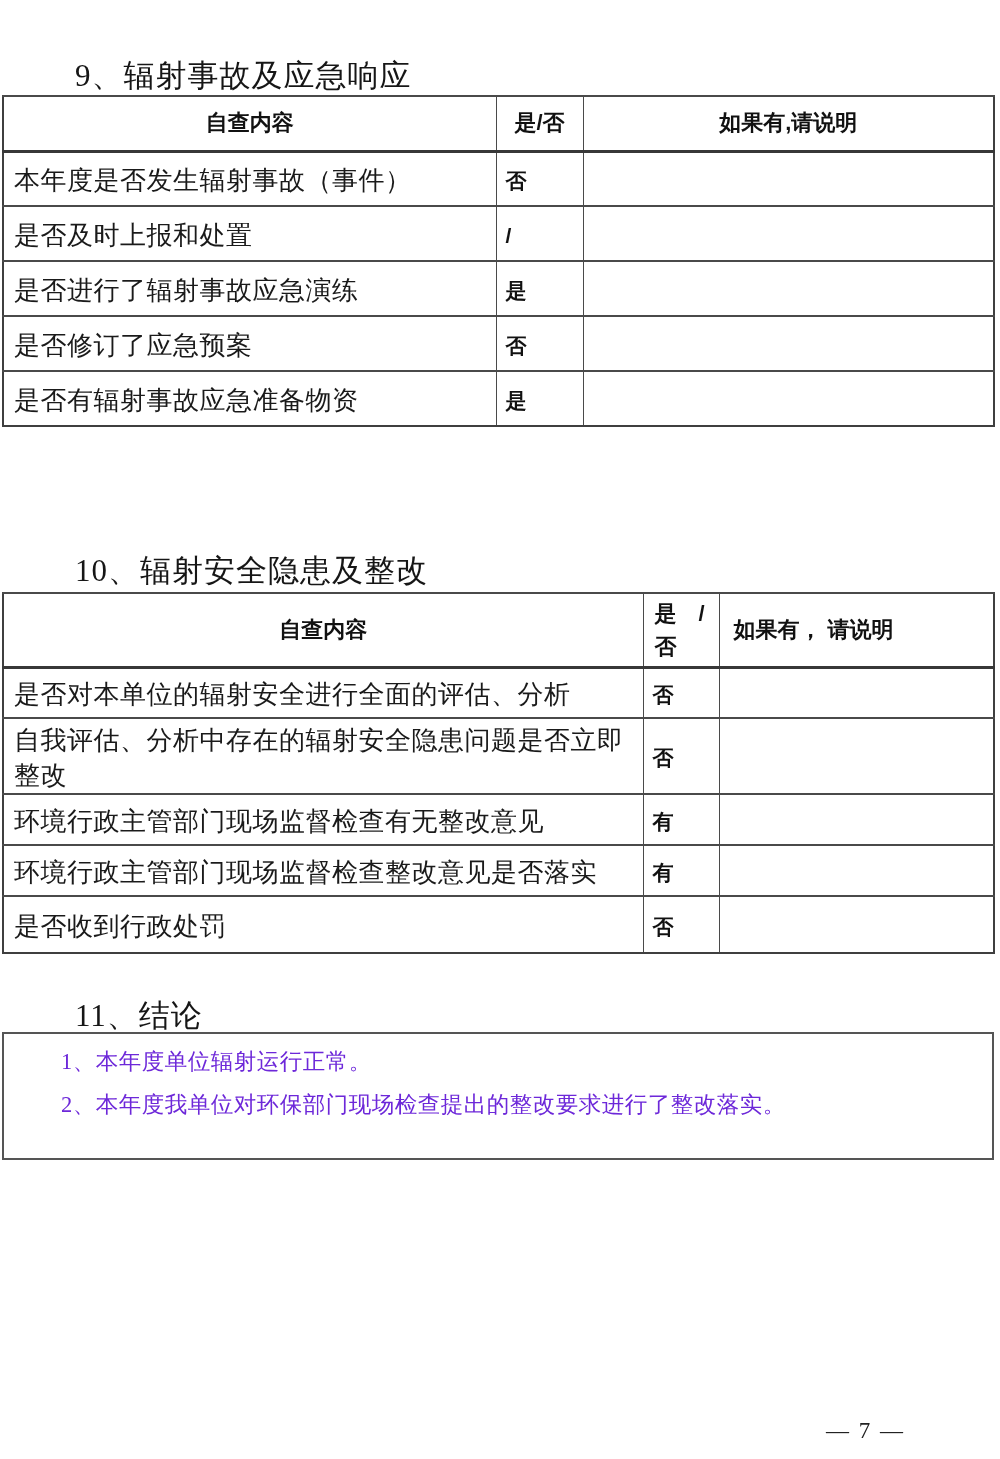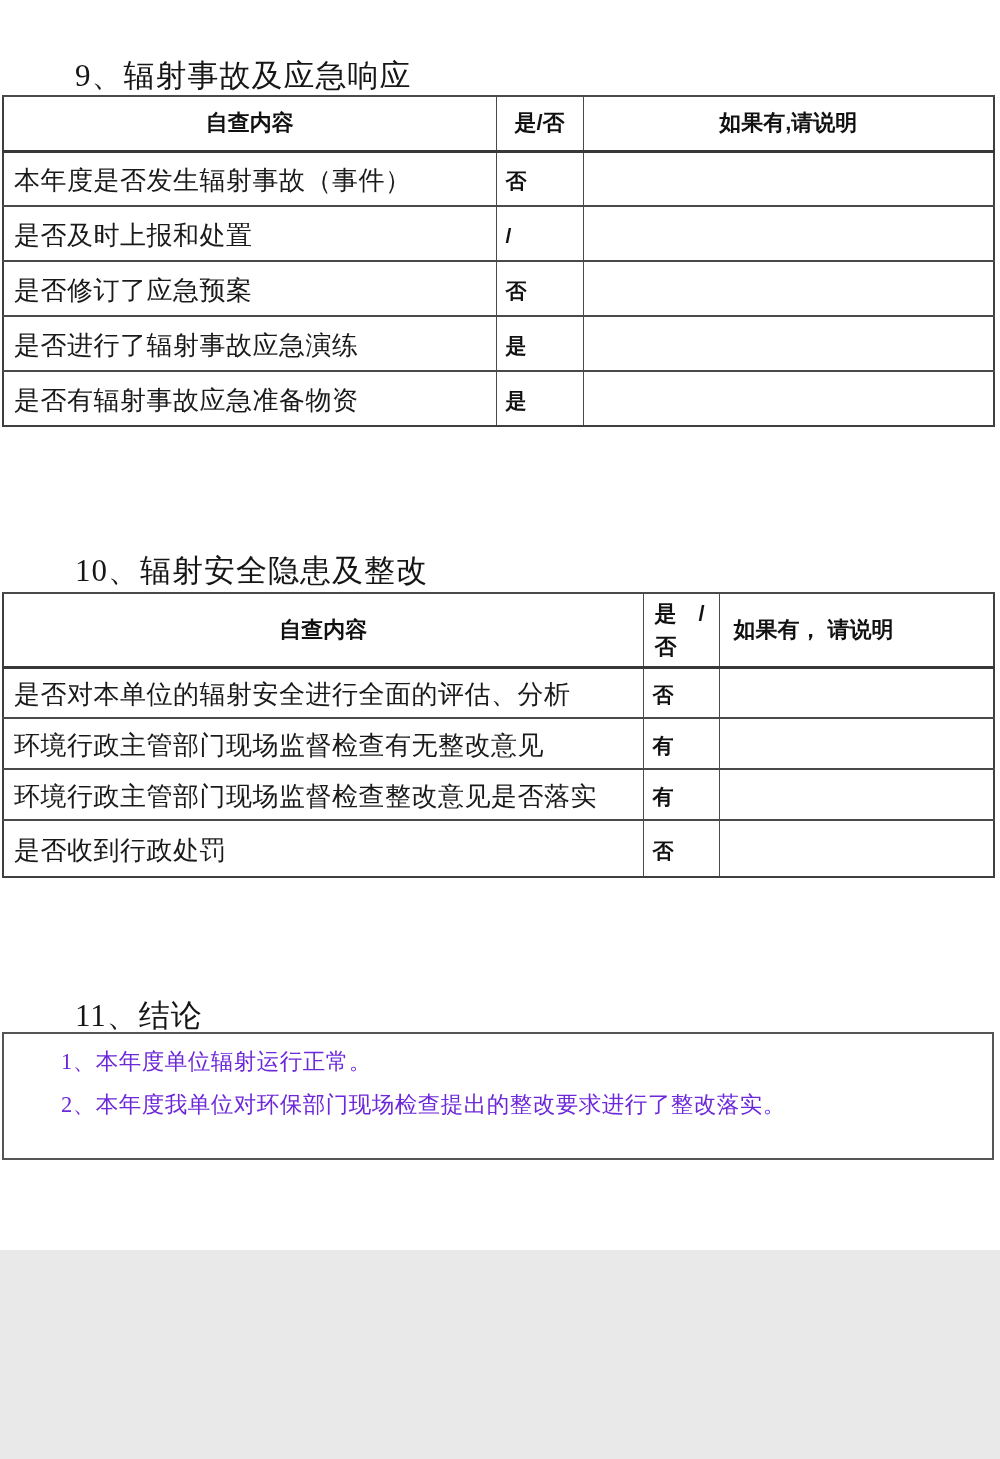--- a/index.html
+++ b/index.html
@@ -1,20 +1,20 @@
 <!DOCTYPE html>
 <html><head>
 <meta charset="utf-8">
 <style>
   * { margin: 0; padding: 0; box-sizing: border-box; }
   html, body { background: #e9e9e9; }
   .page {
     position: relative;
     width: 1000px;
-    height: 1250px;
+    height: 1459px;
     background: #ffffff;
     margin: 0 auto;
     font-family: "Liberation Serif", "DejaVu Serif", serif;
     color: #141414;
     overflow: hidden;
   }
 
   .section-title {
     position: absolute;
     font-size: 31px;
@@ -144,27 +144,27 @@
         <td class="q-cell">本年度是否发生辐射事故（事件）</td>
         <td class="a-cell">否</td>
         <td class="n-cell"></td>
       </tr>
       <tr>
         <td class="q-cell">是否及时上报和处置</td>
         <td class="a-cell">/</td>
         <td class="n-cell"></td>
       </tr>
       <tr>
-        <td class="q-cell">是否修订了应急预案</td>
-        <td class="a-cell">否</td>
-        <td class="n-cell"></td>
-      </tr>
-      <tr>
         <td class="q-cell">是否进行了辐射事故应急演练</td>
         <td class="a-cell">是</td>
+        <td class="n-cell"></td>
+      </tr>
+      <tr>
+        <td class="q-cell">是否修订了应急预案</td>
+        <td class="a-cell">否</td>
         <td class="n-cell"></td>
       </tr>
       <tr>
         <td class="q-cell">是否有辐射事故应急准备物资</td>
         <td class="a-cell">是</td>
         <td class="n-cell"></td>
       </tr>
     </tbody>
   </table>
 
@@ -183,20 +183,25 @@
         <th class="th-note">如果有， 请说明</th>
       </tr>
     </thead>
     <tbody>
       <tr>
         <td class="q-cell">是否对本单位的辐射安全进行全面的评估、分析</td>
         <td class="a-cell">否</td>
         <td class="n-cell"></td>
       </tr>
       <tr>
+        <td class="q-cell">自我评估、分析中存在的辐射安全隐患问题是否立即整改</td>
+        <td class="a-cell">否</td>
+        <td class="n-cell"></td>
+      </tr>
+      <tr>
         <td class="q-cell">环境行政主管部门现场监督检查有无整改意见</td>
         <td class="a-cell">有</td>
         <td class="n-cell"></td>
       </tr>
       <tr>
         <td class="q-cell">环境行政主管部门现场监督检查整改意见是否落实</td>
         <td class="a-cell">有</td>
         <td class="n-cell"></td>
       </tr>
       <tr>

